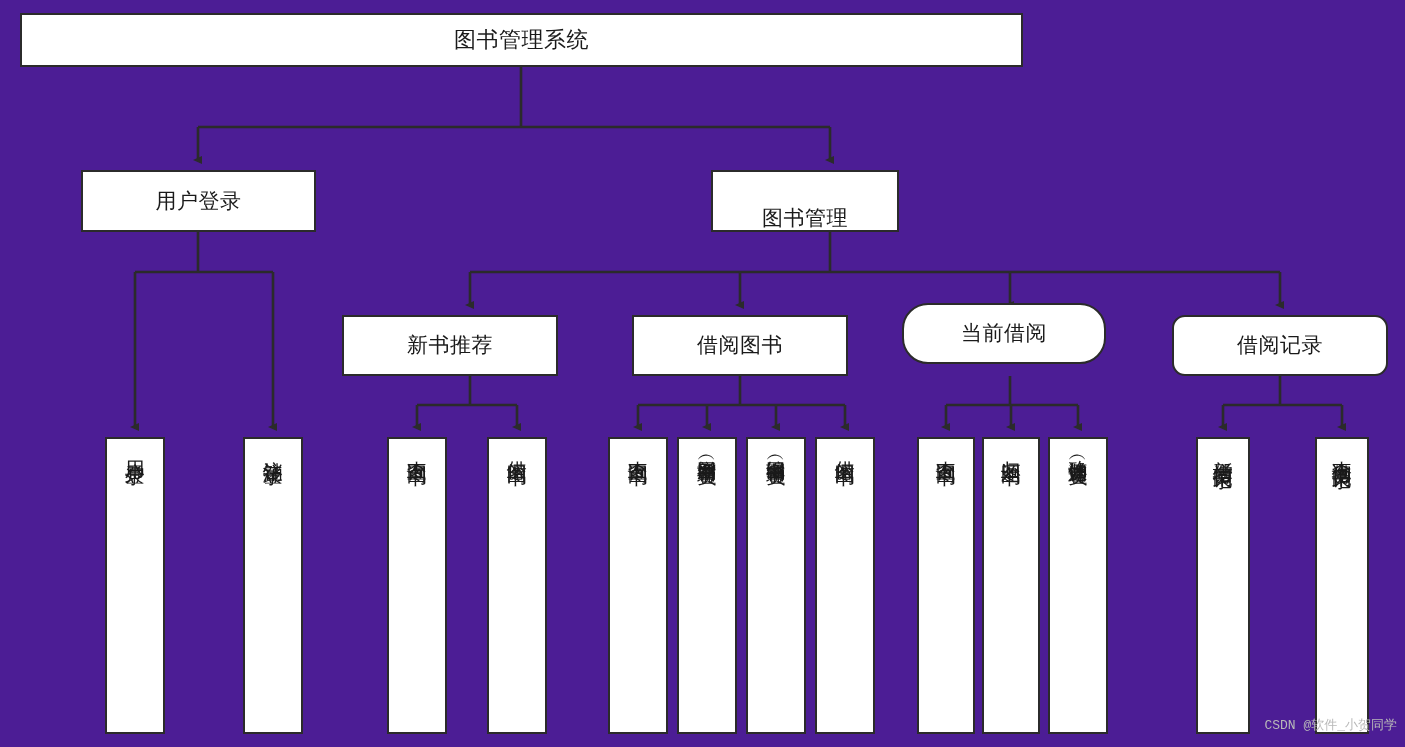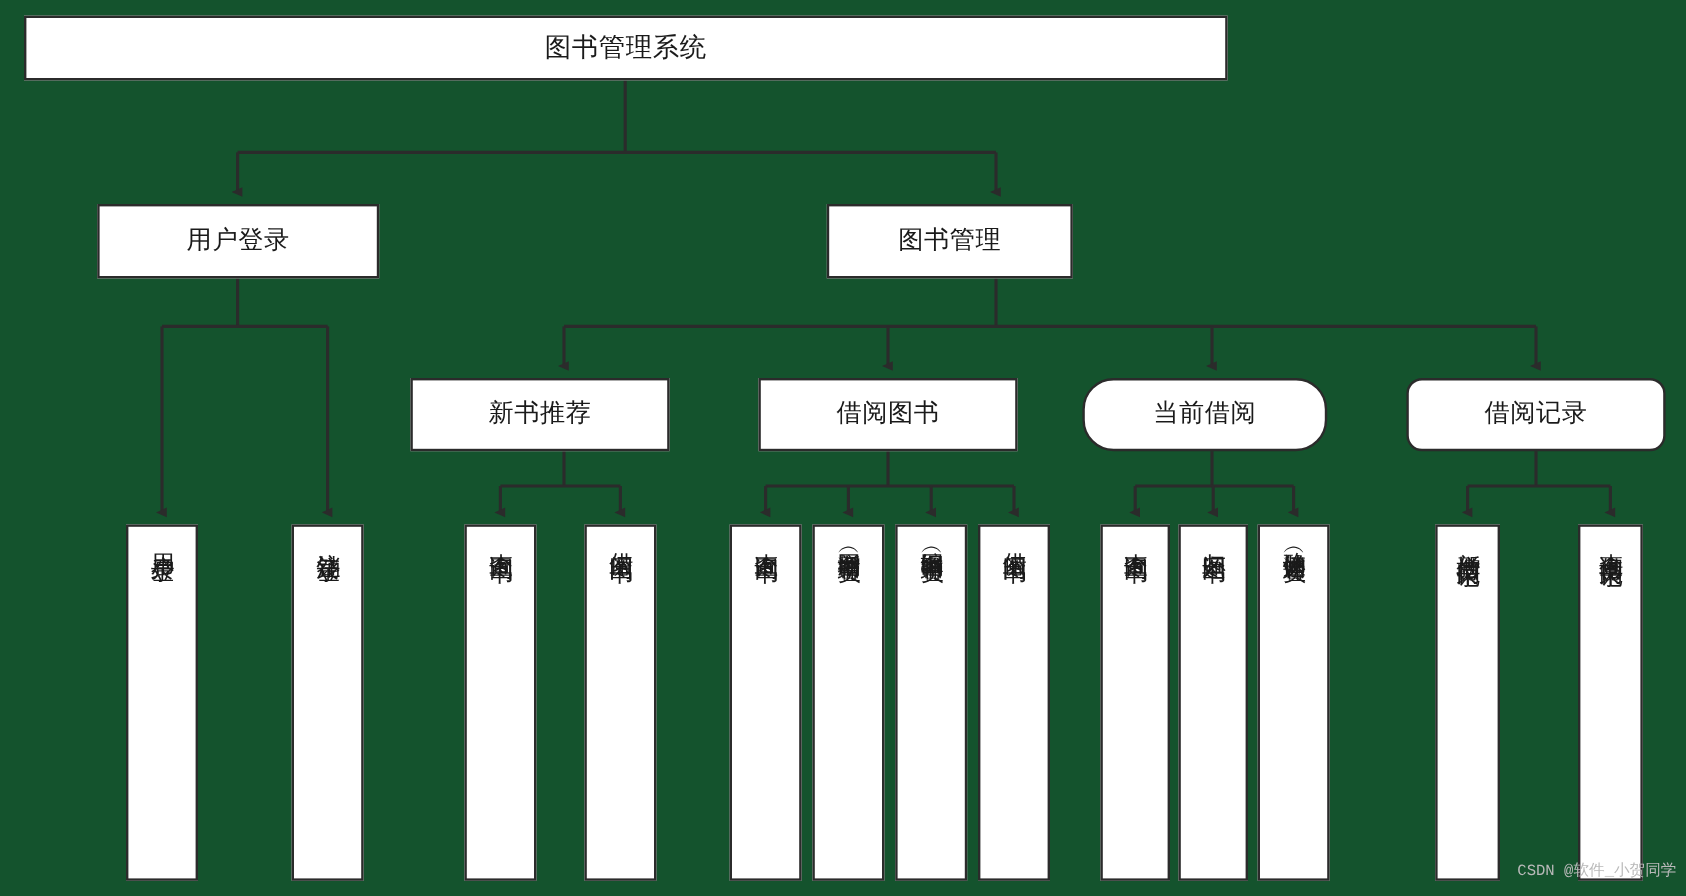--- a/index.html
+++ b/index.html
@@ -8,21 +8,21 @@
     padding: 0;
     background: #ffffff;
   }
   body {
     font-family: "Liberation Sans", "DejaVu Sans", sans-serif;
   }
   #canvas {
     position: relative;
     width: 1405px;
     height: 747px;
-    background: #14532d;
+    background: #4c1d95;
     overflow: hidden;
   }
   #edges {
     position: absolute;
     left: 0;
     top: 0;
     width: 1405px;
     height: 747px;
     pointer-events: none;
   }
@@ -132,31 +132,31 @@
     </g>
   </svg>
 
   <div class="node h root" style="left: 20px; top: 13px; width: 1003px; height: 54px;">
     <span class="label">图书管理系统</span>
   </div>
 
   <div class="node h" style="left: 81px; top: 170px; width: 235px; height: 62px;">
     <span class="label">用户登录</span>
   </div>
-  <div class="node h" style="left: 689px; top: 170px; width: 205px; height: 62px;">
+  <div class="node h" style="left: 711px; top: 170px; width: 188px; height: 62px; align-items: flex-end;">
     <span class="label">图书管理</span>
   </div>
 
   <div class="node h" style="left: 342px; top: 315px; width: 216px; height: 61px;">
     <span class="label">新书推荐</span>
   </div>
   <div class="node h" style="left: 632px; top: 315px; width: 216px; height: 61px;">
     <span class="label">借阅图书</span>
   </div>
-  <div class="node h" style="left: 902px; top: 315px; width: 204px; height: 61px; border-radius: 26px;">
+  <div class="node h" style="left: 902px; top: 303px; width: 204px; height: 61px; border-radius: 26px;">
     <span class="label">当前借阅</span>
   </div>
   <div class="node h" style="left: 1172px; top: 315px; width: 216px; height: 61px; border-radius: 13px;">
     <span class="label">借阅记录</span>
   </div>
 
   <div class="node v" style="left: 105px; top: 437px; width: 60px; height: 297px;">
     <span class="label">用户登录</span>
   </div>
   <div class="node v" style="left: 243px; top: 437px; width: 60px; height: 297px;">

